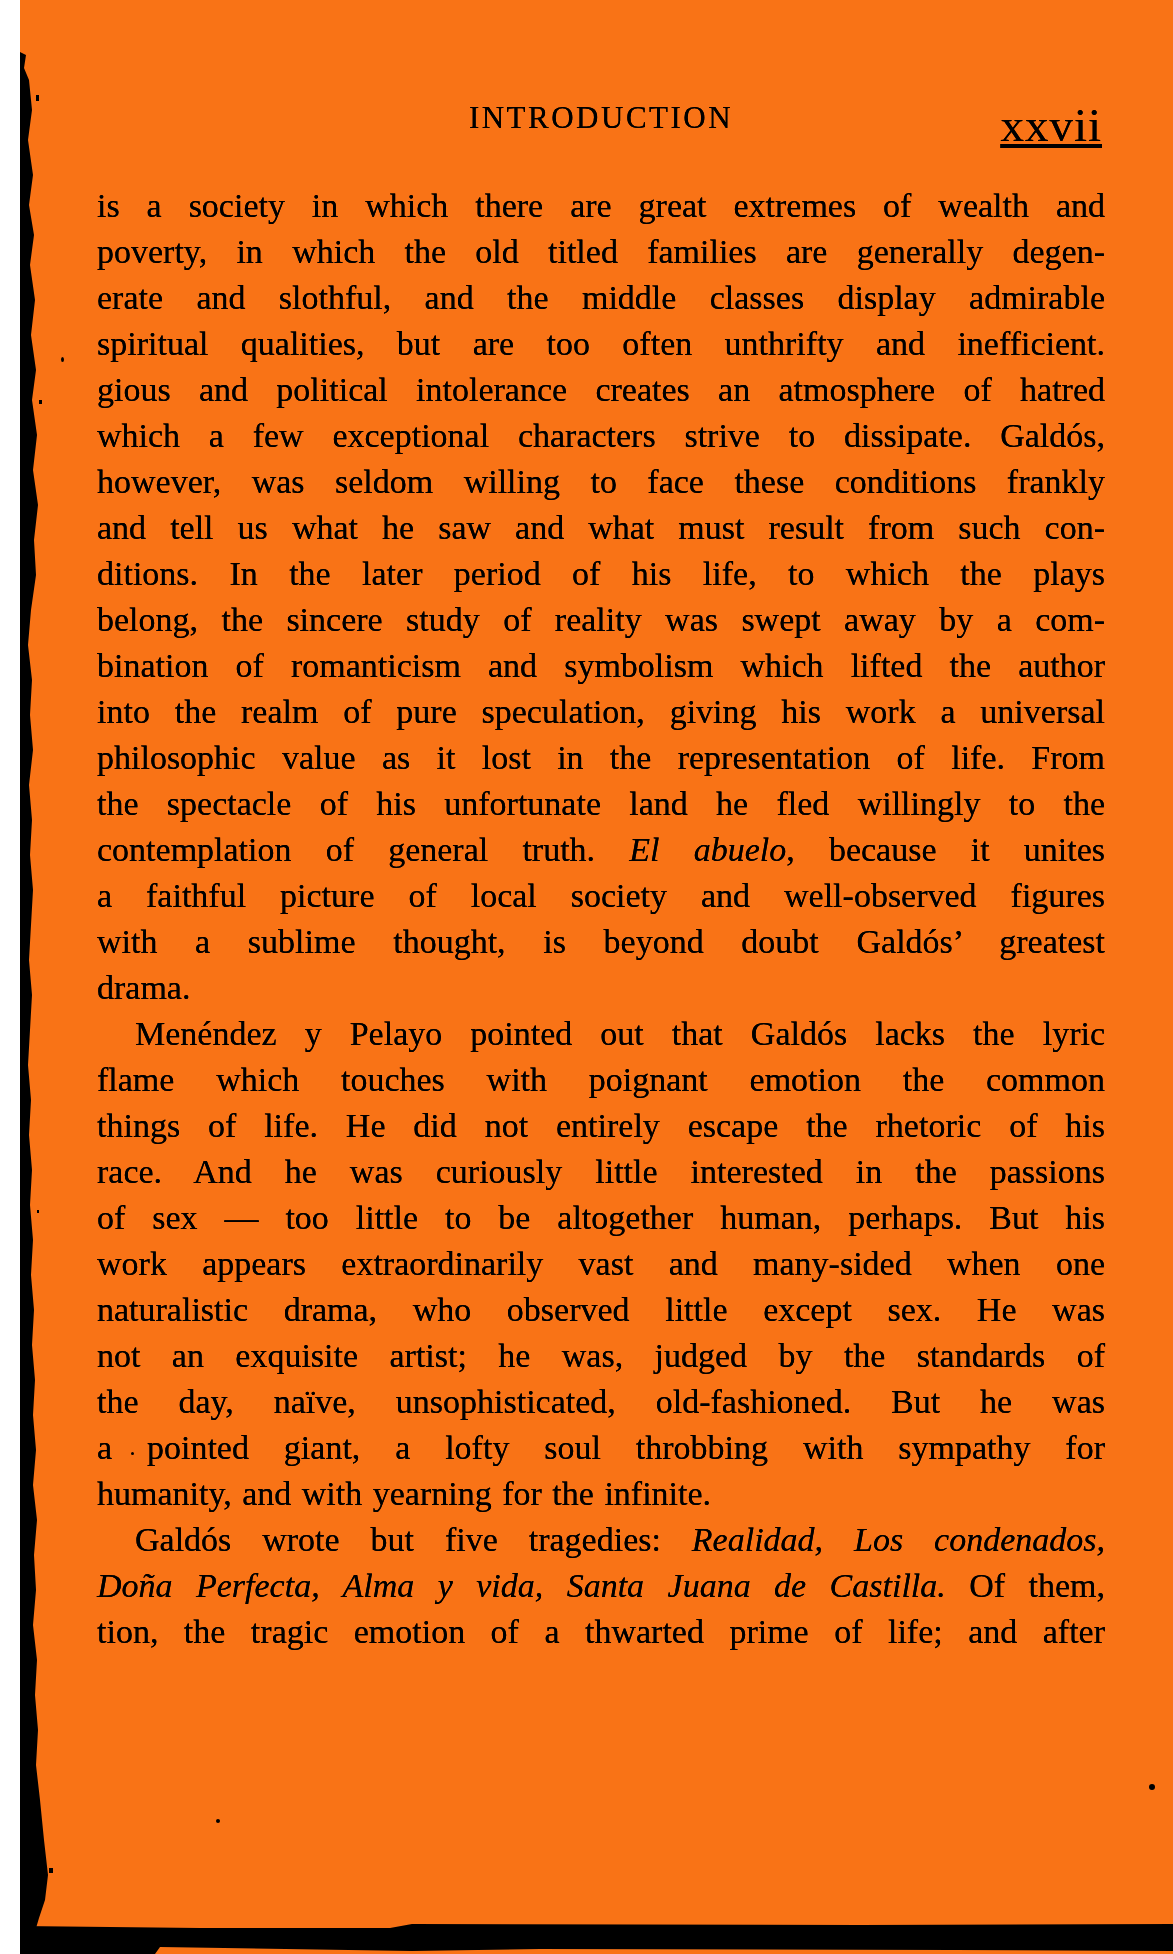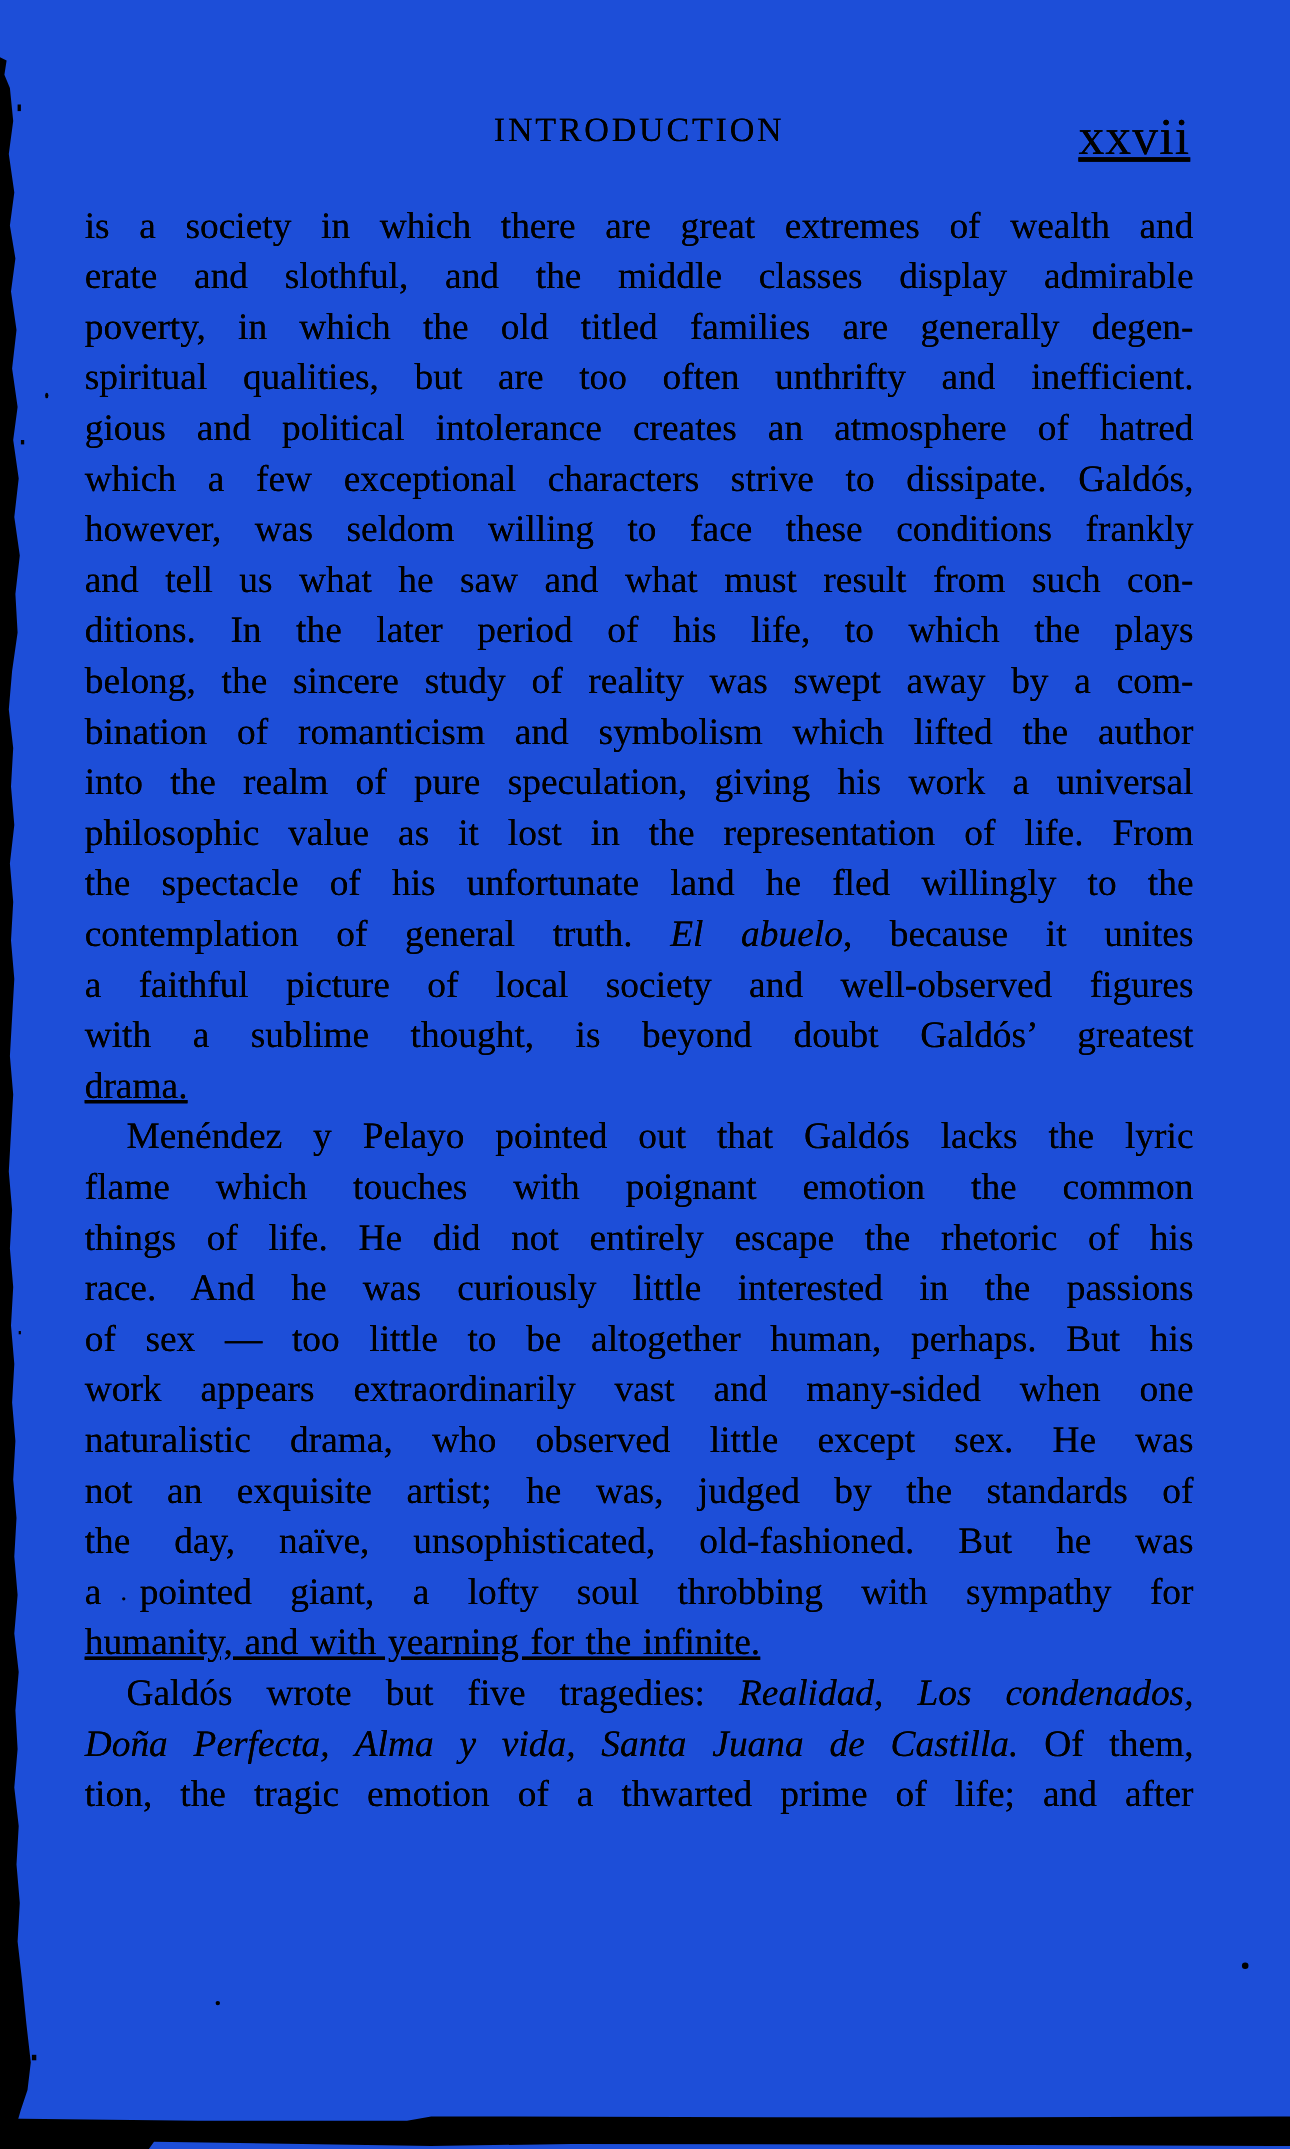--- a/index.html
+++ b/index.html
@@ -1,21 +1,21 @@
 <!DOCTYPE html>
 <html><head>
 <meta charset="utf-8">
 <style>
   html,body{margin:0;padding:0;}
   body{
     width:1173px;height:1954px;position:relative;overflow:hidden;
     background:#ffffff;color:#000000;
     font-family:"Liberation Serif","DejaVu Serif",serif;
   }
-  .page{position:absolute;inset:0;background:#1d4ed8;}
+  .page{position:absolute;inset:0;background:#f97316;margin-left:20px;}
   
   .running-head{
     position:absolute;left:77px;top:100px;width:1008px;height:44px;
   }
   .head-title{
     position:absolute;left:0;right:0;text-align:center;
     font-size:31px;letter-spacing:2.5px;font-weight:normal;
     text-shadow:0 0 0.5px #000;
   }
   .head-folio{
@@ -27,41 +27,41 @@
   
   .text-block{
     position:absolute;left:77px;top:183px;width:1008px;
     font-size:34px;line-height:46px;word-spacing:2px;
     text-shadow:0 0 0.45px #000;
   }
   .line{
     text-align:justify;text-align-last:justify;
     white-space:normal;
   }
-  .line.last{text-align-last:left;text-decoration:underline;}
+  .line.last{text-align-last:left;}
   .line.indent{padding-left:38px;}
   .line i{font-style:italic;font-family:Liberation Serif, serif;}
   
   .artifact{position:absolute;pointer-events:none;}
   .speck{position:absolute;background:#000;border-radius:50%;}
 </style>
 </head>
 <body>
 
 <div class="page">
 
   <div class="running-head">
     <div class="head-title">INTRODUCTION</div>
     <div class="head-folio">xxvii</div>
   </div>
 
   <div class="text-block">
       <div class="line"><span>is a society in which there are great extremes of wealth and</span></div>
+      <div class="line"><span>poverty, in which the old titled families are generally degen-</span></div>
       <div class="line"><span>erate and slothful, and the middle classes display admirable</span></div>
-      <div class="line"><span>poverty, in which the old titled families are generally degen-</span></div>
       <div class="line"><span>spiritual qualities, but are too often unthrifty and inefficient.</span></div>
       <div class="line"><span>gious and political intolerance creates an atmosphere of hatred</span></div>
       <div class="line"><span>which a few exceptional characters strive to dissipate.  Galdós,</span></div>
       <div class="line"><span>however, was seldom willing to face these conditions frankly</span></div>
       <div class="line"><span>and tell us what he saw and what must result from such con-</span></div>
       <div class="line"><span>ditions.  In the later period of his life, to which the plays</span></div>
       <div class="line"><span>belong, the sincere study of reality was swept away by a com-</span></div>
       <div class="line"><span>bination of romanticism and symbolism which lifted the author</span></div>
       <div class="line"><span>into the realm of pure speculation, giving his work a universal</span></div>
       <div class="line"><span>philosophic value as it lost in the representation of life.  From</span></div>

